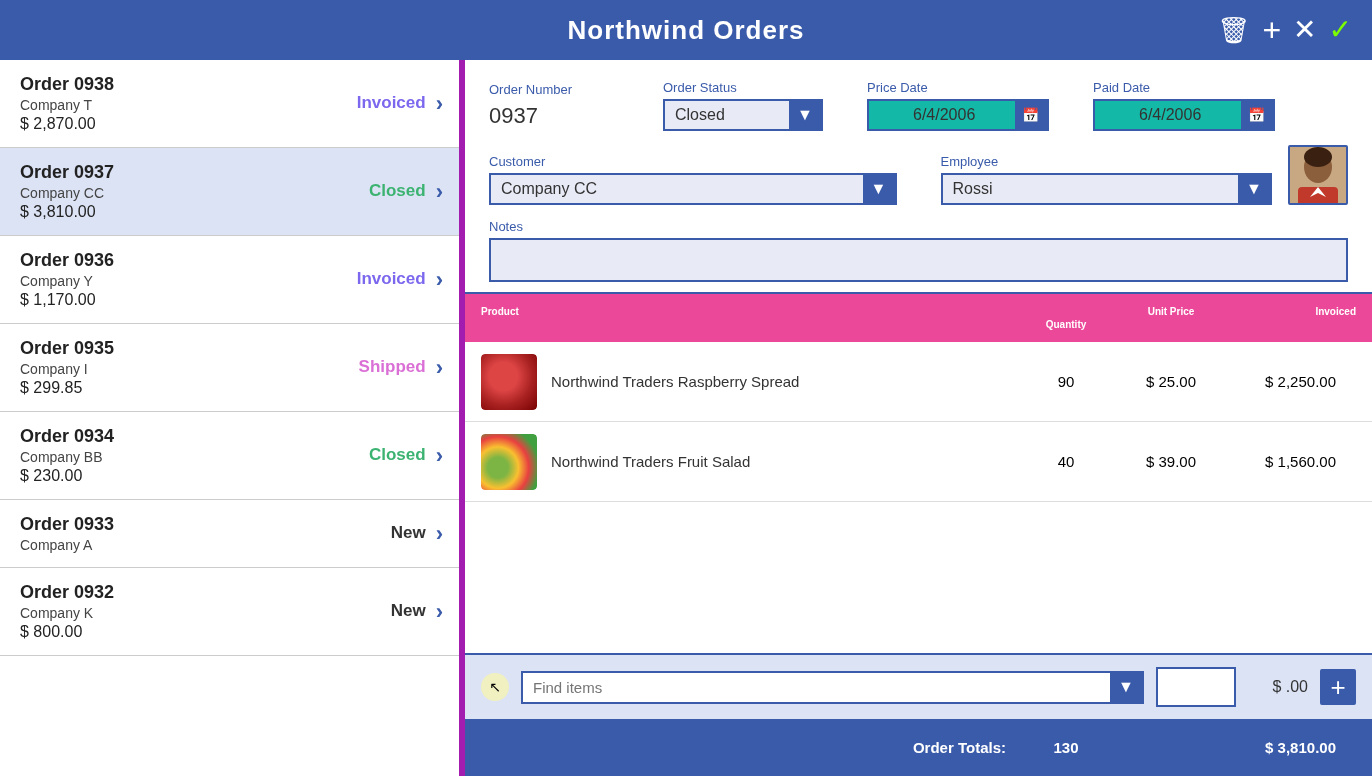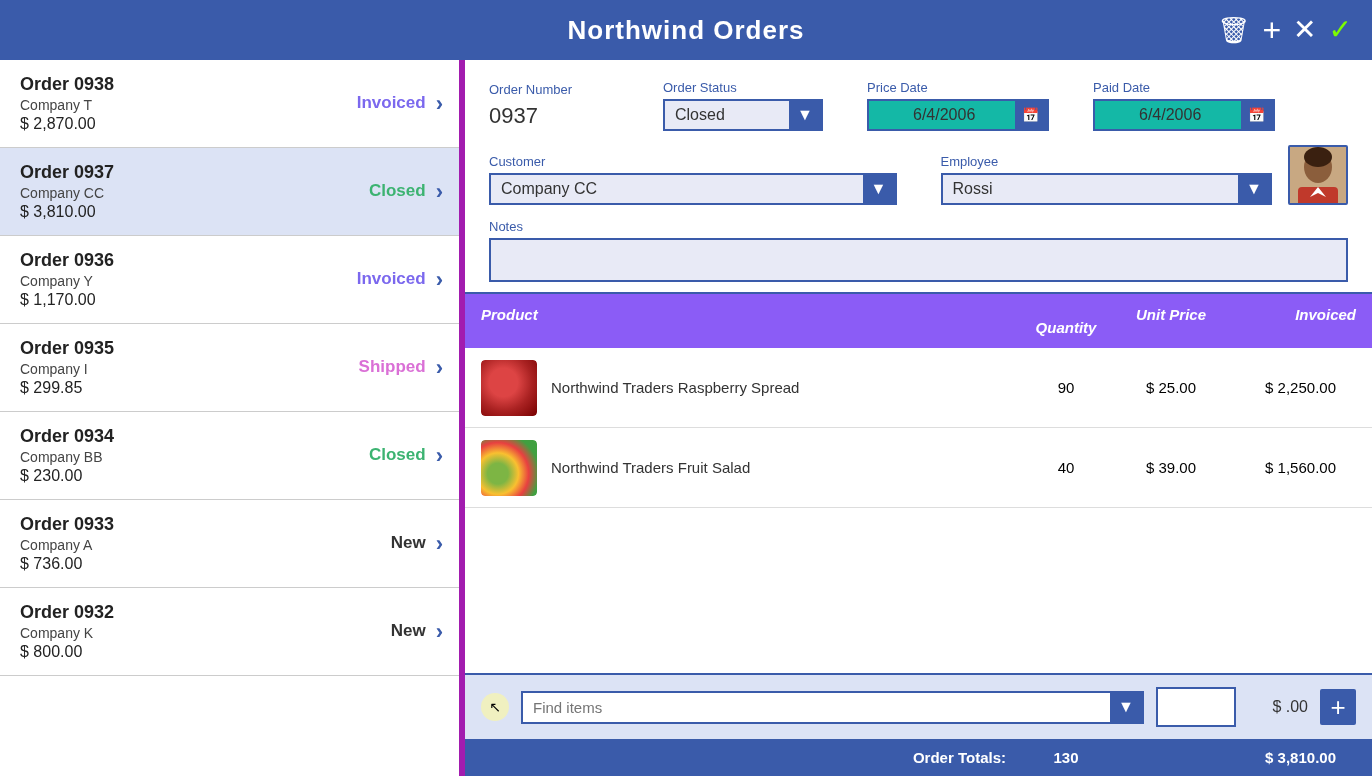--- a/index.html
+++ b/index.html
@@ -181,26 +181,25 @@
     }
 
     
     .table-area {
       flex: 1;
       overflow-y: auto;
     }
     .table-header {
       display: grid;
       grid-template-columns: 60px 1fr 100px 110px 130px;
-      background: #8b5cf6;
+      background: #ec4899;
       color: white;
       padding: 8px 16px;
-      font-size: 15px;
+      font-size: 10px;
       font-weight: bold;
-      font-style: italic;
     }
     .table-header div { padding: 4px 0; }
     .th-qty { text-align: center; margin-top: 13px; }
     .th-price { text-align: center; }
     .th-ext { text-align: right; padding-right: 20px; }
 
     .table-row {
       display: grid;
       grid-template-columns: 60px 1fr 100px 110px 130px;
       border-bottom: 1px solid #ddd;
@@ -284,21 +283,21 @@
       justify-content: center;
       border-radius: 2px;
     }
 
     
     .totals-row {
       display: grid;
       grid-template-columns: 60px 1fr 100px 110px 130px;
       background: #3a5baa;
       color: white;
-      padding: 10px 16px;
+      padding: 20px 16px;
       font-size: 15px;
       font-weight: bold;
       align-items: center;
     }
     .totals-label { grid-column: 1/3; text-align: right; padding-right: 10px; }
     .totals-qty { text-align: center; }
     .totals-amount { text-align: right; padding-right: 20px; }
 
     
     ::-webkit-scrollbar { width: 8px; }
@@ -393,21 +392,20 @@
       <div class="order-right">
         <div class="order-status status-closed">Closed</div>
       </div>
       <span class="chevron">›</span>
     </div>
 
     <div class="order-item">
       <div class="order-info">
         <div class="order-name">Order 0933</div>
         <div class="order-company">Company A</div>
-        <div class="order-amount">$ 736.00</div>
       </div>
       <div class="order-right">
         <div class="order-status status-new">New</div>
       </div>
       <span class="chevron">›</span>
     </div>
 
     <div class="order-item">
       <div class="order-info">
         <div class="order-name">Order 0932</div>

